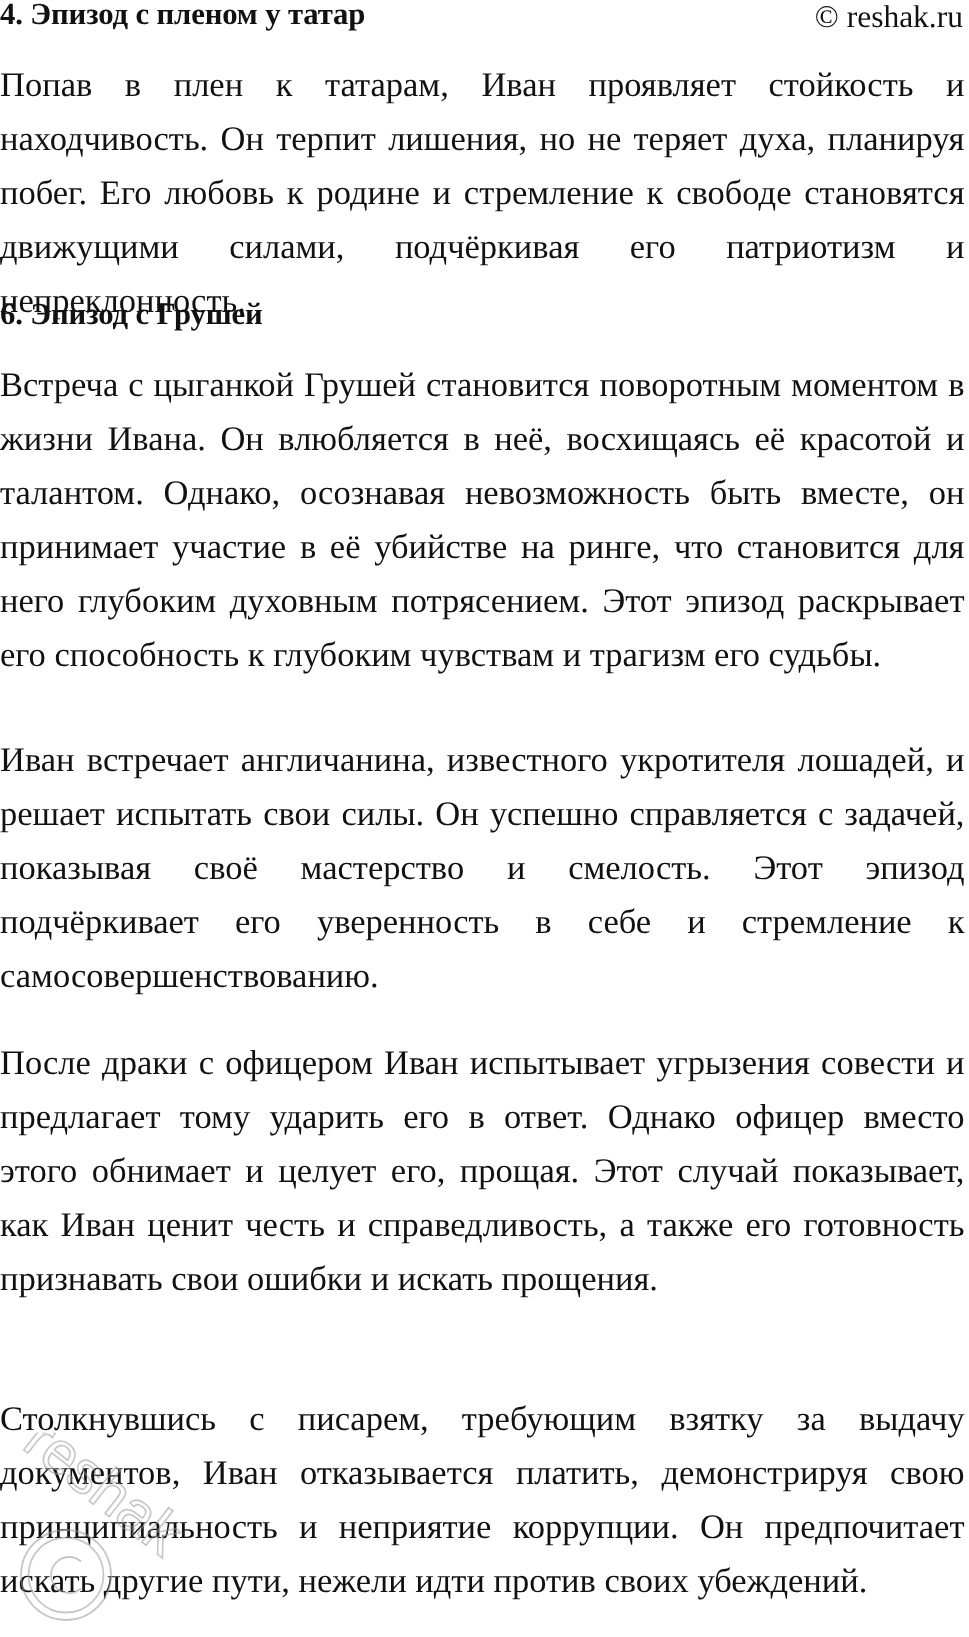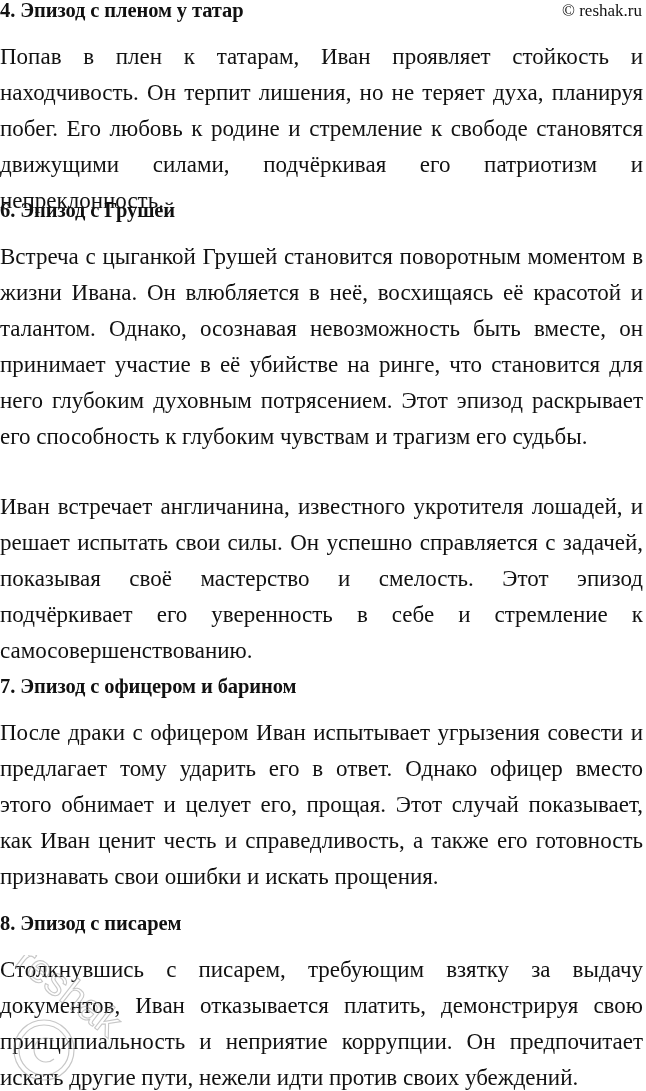--- a/index.html
+++ b/index.html
@@ -11,21 +11,21 @@
   .section { position: absolute; left: 0; width: 646px; }
   .heading {
     font-weight: bold; font-size: 20.5px; line-height: 24px;
     margin: 0; padding: 0; white-space: nowrap; letter-spacing: -0.1px;
   }
   .para {
     font-size: 23px; line-height: 35.9px; margin: 0; padding: 0;
     text-align: justify; text-align-last: left; width: 643px;
   }
   .watermark-top {
-    position: absolute; right: 4px; top: -1px; font-size: 17px; line-height: 24px;
+    position: absolute; right: 4px; top: -1px; font-size: 21px; line-height: 24px;
     color: #111111; white-space: nowrap; text-align: center;
   }
   .wm-stamp {
     position: absolute; left: 6px; top: 955px; width: 140px; height: 136px;
     pointer-events: none; opacity: 0.55;
   }
 </style>
 </head>
 <body>
 
@@ -41,26 +41,24 @@
   <section class="section" style="top:198px;">
     <h2 class="heading">6. Эпизод с Грушей</h2>
     <p class="para" style="margin-top:17px;">Встреча с цыганкой Грушей становится поворотным моментом в жизни Ивана. Он влюбляется в неё, восхищаясь её красотой и талантом. Однако, осознавая невозможность быть вместе, он принимает участие в её убийстве на ринге, что становится для него глубоким духовным потрясением. Этот эпизод раскрывает его способность к глубоким чувствам и трагизм его судьбы.</p>
   </section>
 
   <section class="section" style="top:472px;">
     <p class="para" style="margin-top:17px;">Иван встречает англичанина, известного укротителя лошадей, и решает испытать свои силы. Он успешно справляется с задачей, показывая своё мастерство и смелость. Этот эпизод подчёркивает его уверенность в себе и стремление к самосовершенствованию.</p>
   </section>
 
   <section class="section" style="top:674px;">
-    <h2 class="heading">7. Эпизод с офицером и барином</h2>
     <p class="para" style="margin-top:17px;">После драки с офицером Иван испытывает угрызения совести и предлагает тому ударить его в ответ. Однако офицер вместо этого обнимает и целует его, прощая. Этот случай показывает, как Иван ценит честь и справедливость, а также его готовность признавать свои ошибки и искать прощения.</p>
   </section>
 
   <section class="section" style="top:911px;">
-    <h2 class="heading">8. Эпизод с писарем</h2>
     <p class="para" style="margin-top:17px;">Столкнувшись с писарем, требующим взятку за выдачу документов, Иван отказывается платить, демонстрируя свою принципиальность и неприятие коррупции. Он предпочитает искать другие пути, нежели идти против своих убеждений.</p>
   </section>
 
   <svg class="wm-stamp" viewBox="0 0 140 136">
     <g fill="none" stroke="#9a9a9a" stroke-width="1.2">
       <circle cx="38" cy="95" r="30"></circle>
       <circle cx="38" cy="95" r="25"></circle>
       <path d="M48 86 A12 12 0 1 0 48 104"></path>
     </g>
     <text x="2" y="34" font-family="Liberation Sans, sans-serif" font-size="40" fill="none" stroke="#9a9a9a" stroke-width="1.1" transform="rotate(38 40 30)">reshak</text>

